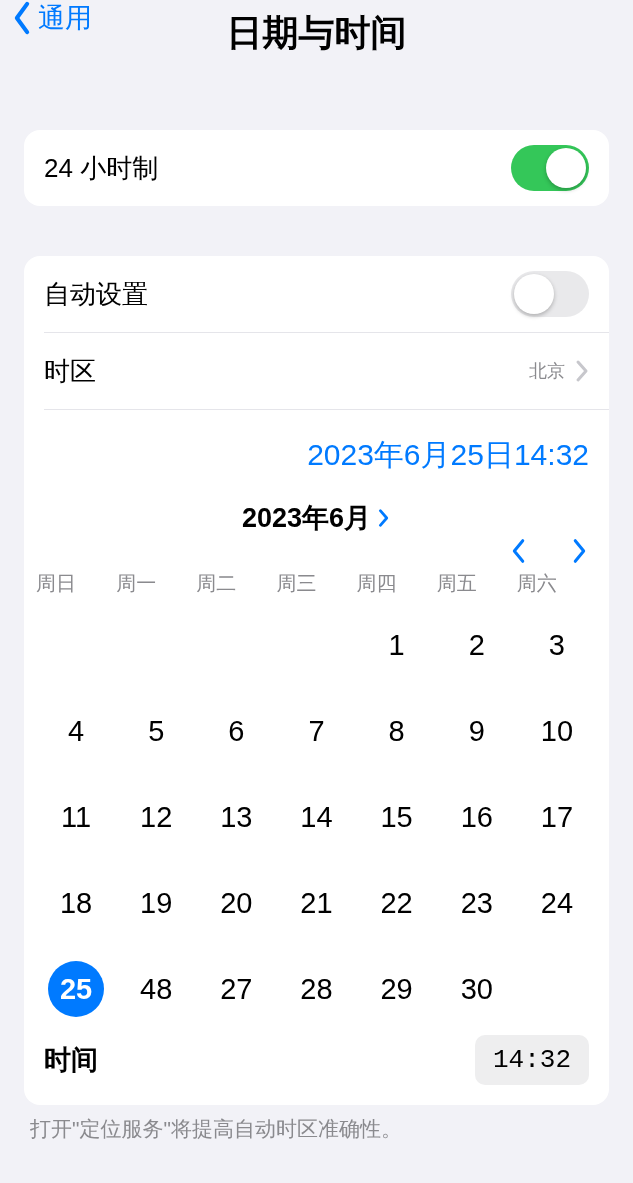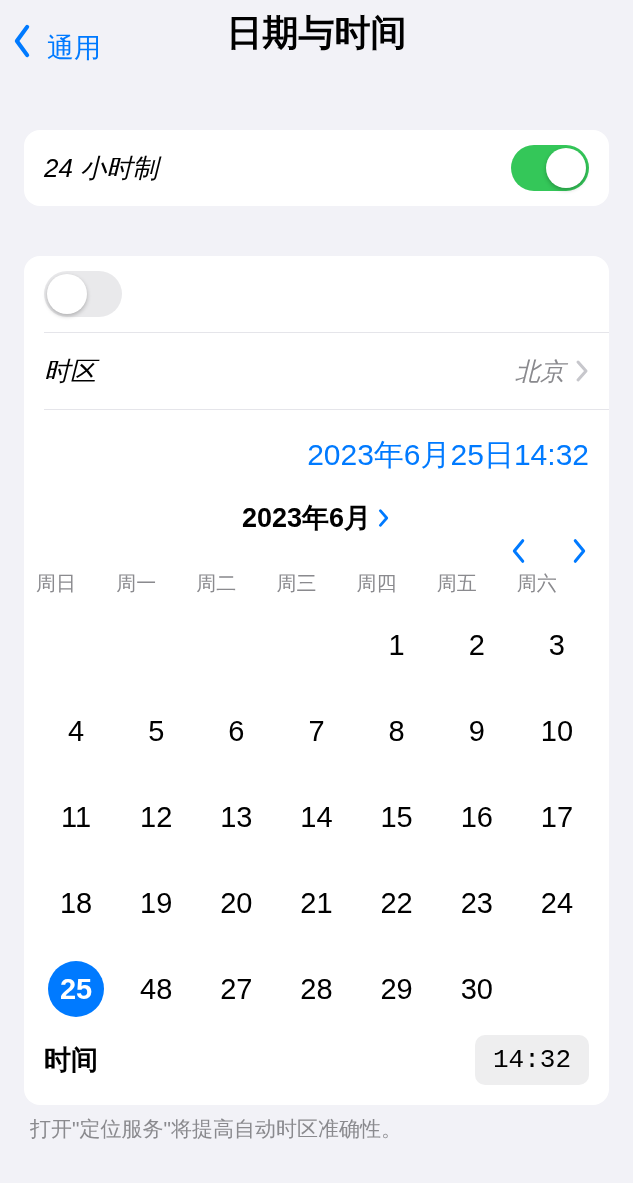--- a/index.html
+++ b/index.html
@@ -16,22 +16,22 @@
       display: flex;
       align-items: center;
       justify-content: center;
     }
     .back {
       position: absolute;
       left: 8px;
       top: 0;
       height: 66px;
       display: flex;
-      align-items: flex-end;
-      gap: 11px;
+      align-items: flex-start;
+      gap: 2px;
       color: #007aff;
       font-size: 27px;
       cursor: pointer;
     }
     .back svg { width: 28px; height: 36px; }
     .title {
       font-size: 36px;
       font-weight: 700;
     }
     .group {
@@ -39,24 +39,23 @@
       background: #fff;
       border-radius: 16px;
       overflow: hidden;
     }
     .row {
       display: flex;
       align-items: center;
       padding: 0 20px;
       min-height: 76px;
       font-size: 26px;
-      font-style: italic;
     }
     .row-label { flex: 1; }
-    .row-value { color: #8a8a8e; font-size: 25px; }
+    .row-value { color: #8a8a8e; font-size: 18px; }
     .divider {
       height: 1px;
       background: #e5e5ea;
       margin-left: 20px;
     }
     .chevron {
       margin-left: 10px;
       display: inline-flex;
       align-items: center;
     }
@@ -158,20 +157,21 @@
     <div class="switch on">
         <div class="knob"></div>
       </div>
   </div>
 </div>
 
 <div class="gap-md"></div>
 
 <div class="group">
   <div class="row">
+    <div class="row-label">自动设置</div>
     <div class="switch off">
         <div class="knob"></div>
       </div>
   </div>
   <div class="divider"></div>
   <div class="row">
     <div class="row-label">时区</div>
     <div class="row-value">北京</div>
     <span class="chevron">
       <svg viewBox="0 0 14 24" fill="none">

